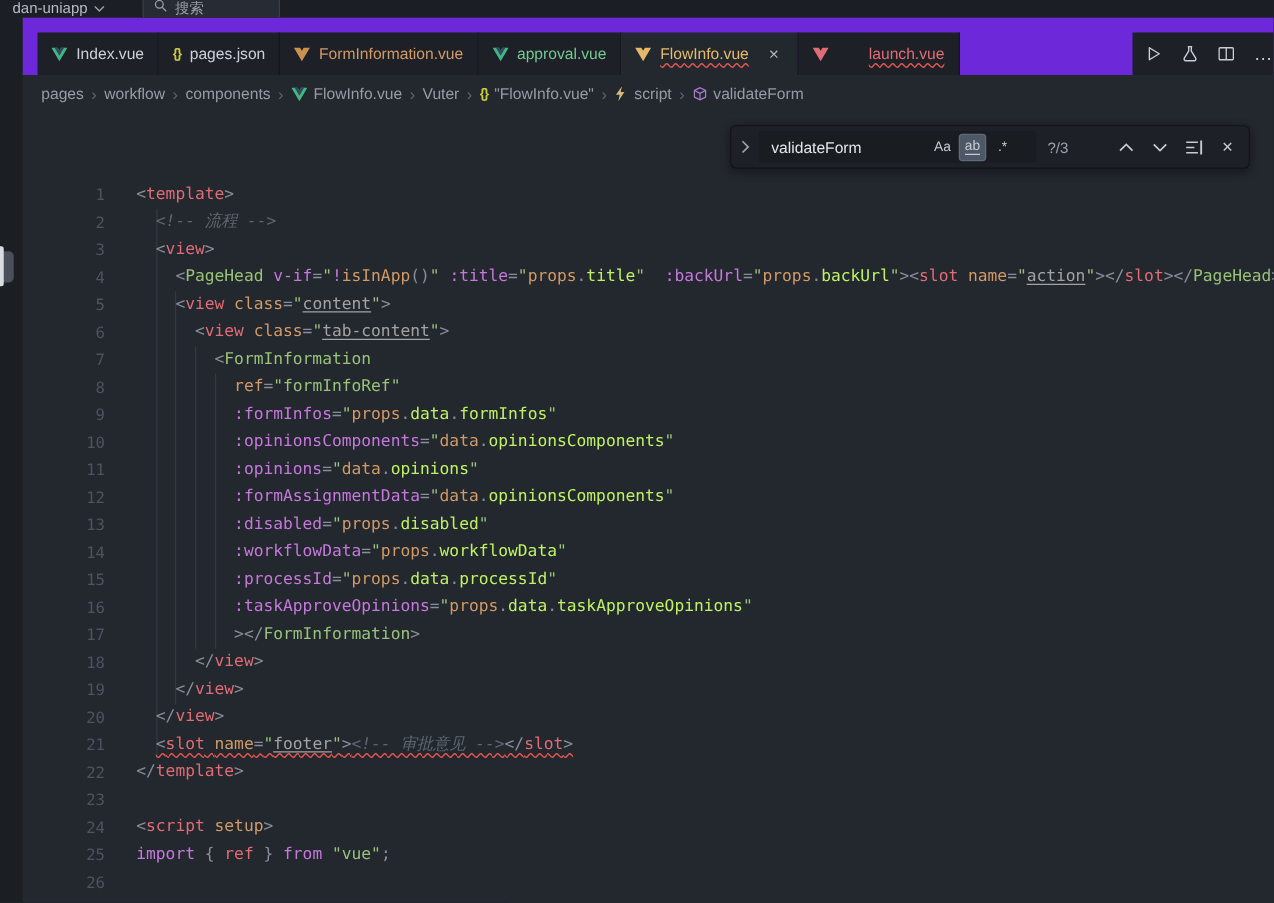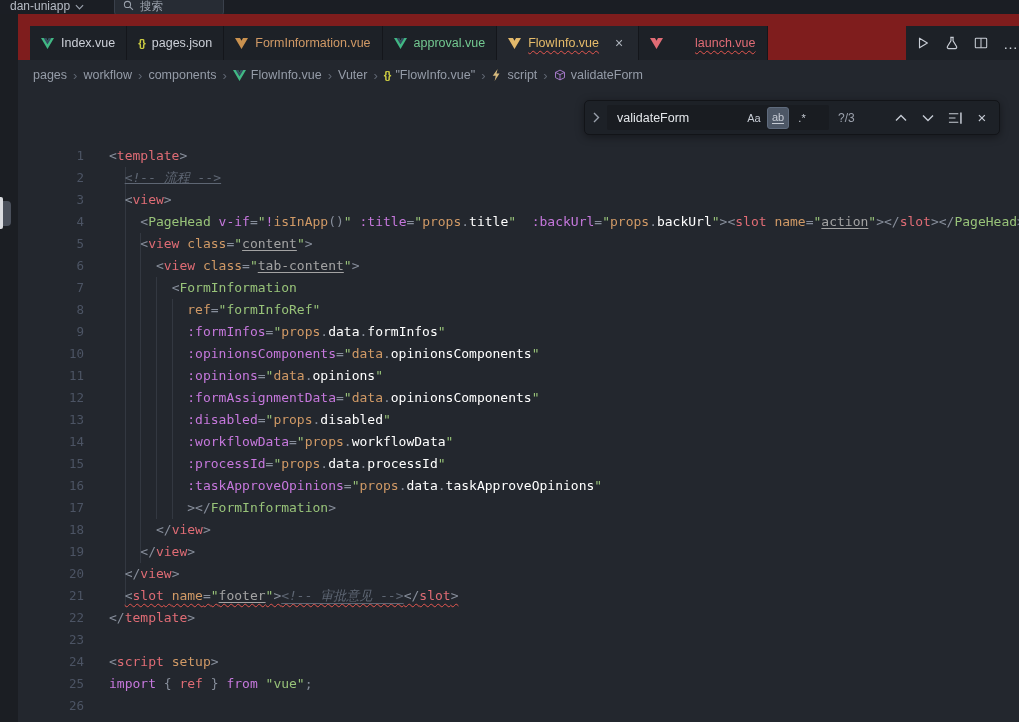--- a/index.html
+++ b/index.html
@@ -16,21 +16,21 @@
              display:flex;align-items:center;gap:6px;padding:0 8px;color:#9aa1ac;font-size:11.5px;}
 
   
   .sliver{position:absolute;top:14px;left:0;width:18px;bottom:0;background:#1b1e23;z-index:5;}
   .sliver-pill{position:absolute;left:2px;top:187px;width:9px;height:25px;background:#4a505b;border-radius:0 4px 4px 0;}
   .sliver-bar{position:absolute;left:0;top:183px;width:3px;height:32px;background:#dadce0;border-radius:0 2px 2px 0;}
 
   .main{position:absolute;left:18px;top:14px;right:0;bottom:0;}
 
   
-  .tabstrip{height:46px;background:#7f1d1d;display:flex;align-items:flex-end;position:relative;}
+  .tabstrip{height:46px;background:#6d28d9;display:flex;align-items:flex-end;position:relative;}
   .tabs{display:flex;height:34px;margin-left:12px;}
   .tab{display:flex;align-items:center;gap:7px;padding:0 11px;height:34px;background:#1d2127;
        border-right:1px solid #14161b;font-size:12.5px;white-space:nowrap;}
   .tab.active{background:#23272e;}
   .tab-icon{display:flex;align-items:center;}
   .json-glyph{font-weight:bold;font-size:11px;letter-spacing:-1px;}
   .tab-close{margin-left:5px;width:16px;height:16px;border-radius:3px;display:flex;align-items:center;
              justify-content:center;color:#aeb4bd;font-size:14px;line-height:1;}
   .sq{text-decoration:underline;text-decoration-style:wavy;text-decoration-color:#e4564f;
       text-decoration-thickness:1px;text-underline-offset:2.5px;text-decoration-skip-ink:none;}
@@ -56,24 +56,24 @@
   .lc{padding-left:25px;}
 
   .tk-p{color:#878e9b;}
   .tk-tag{color:#e06c75;}
   .tk-cmp{color:#98c379;}
   .tk-attr{color:#d19a66;}
   .tk-dir{color:#c678dd;}
   .tk-str{color:#98c379;}
   .tk-stru{color:#a3a3a3;text-decoration:underline;text-underline-offset:2px;}
   .tk-var{color:#d19a66;}
-  .tk-prop{color:#ffffff;}
+  .tk-prop{color:#bef264;}
   .tk-kw{color:#c678dd;}
   .tk-def{color:#e06c75;}
-  .tk-cmt{color:#5e6673;font-style:italic;text-decoration:underline;}
+  .tk-cmt{color:#5e6673;font-style:italic;}
   .tk-txt{color:#d5dae2;}
 
   
   .find{position:absolute;top:10px;right:19px;width:404px;height:33px;background:#1d2127;
         border:1px solid #121418;border-radius:5px;box-shadow:0 2px 8px rgba(0,0,0,.4);
         display:flex;align-items:center;padding:0 6px 0 4px;z-index:4;font-family:"Liberation Sans",sans-serif;}
   .find-toggle{width:14px;display:flex;align-items:center;justify-content:center;}
   .find-input-wrap{margin-left:4px;width:214px;height:25px;background:#191c21;border-radius:2px;
                    display:flex;align-items:center;padding-left:8px;}
   .find-input{flex:1;min-width:0;background:transparent;border:none;outline:none;color:#e3e6ea;

